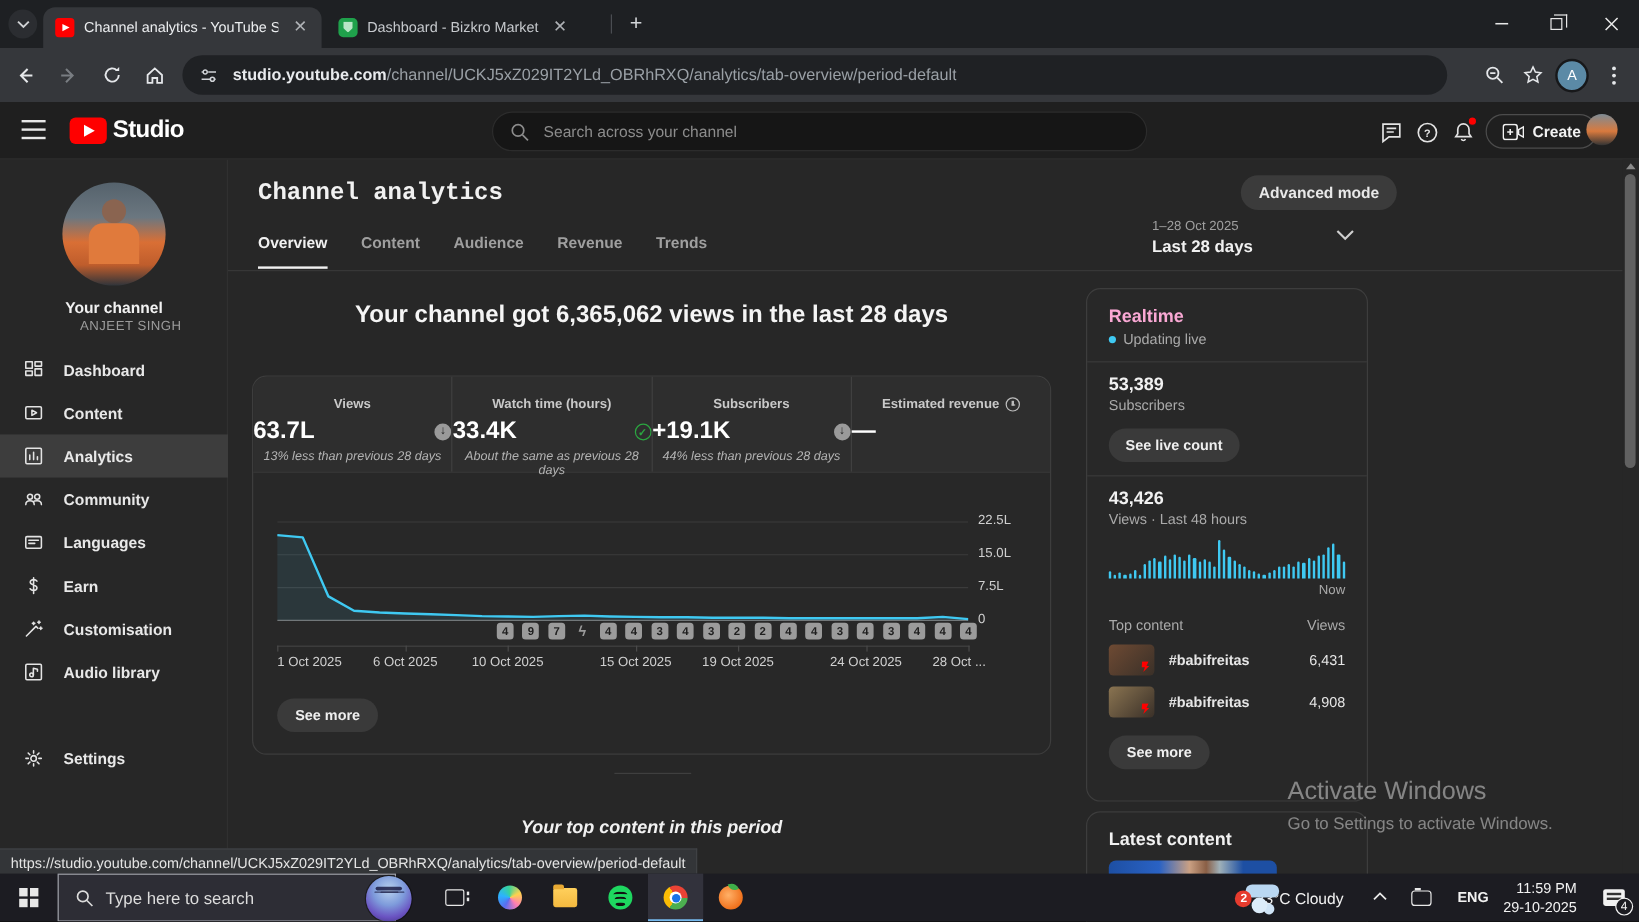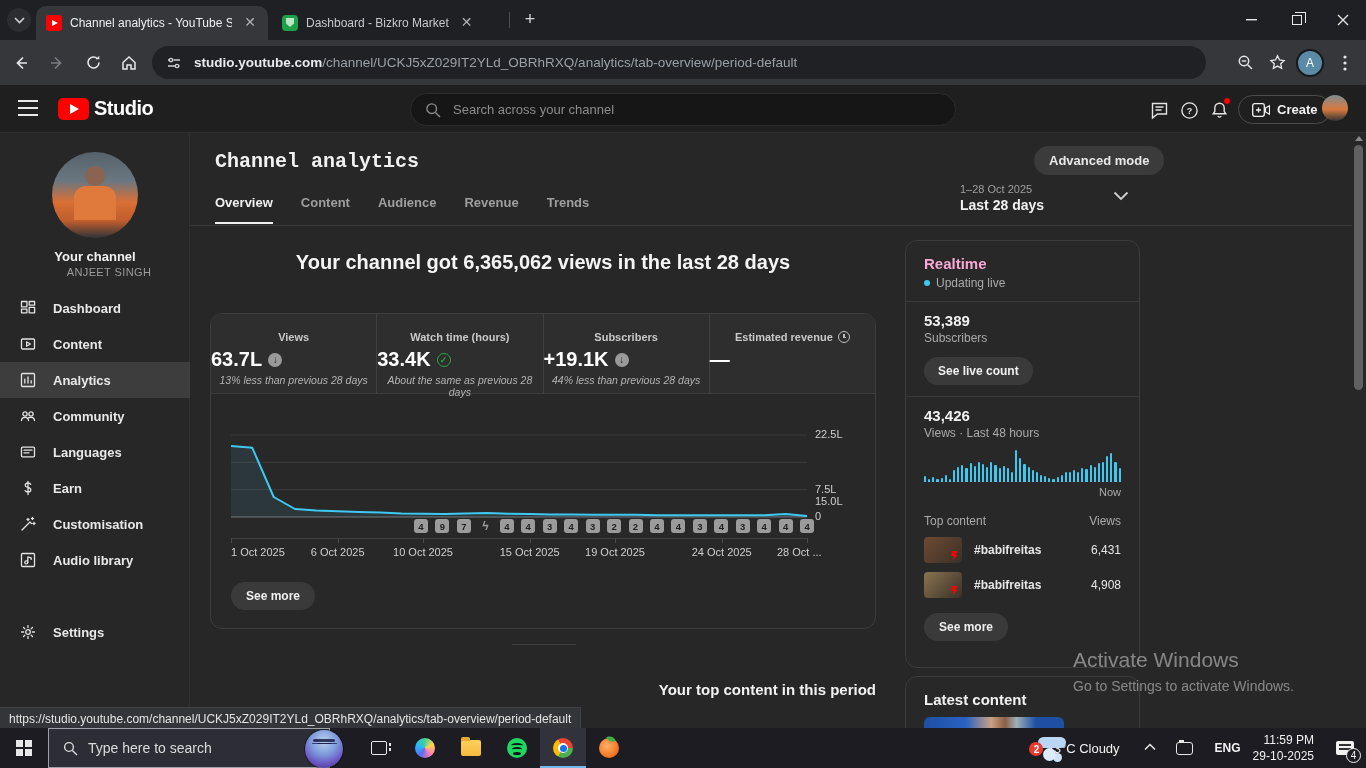--- a/index.html
+++ b/index.html
@@ -81,40 +81,40 @@
   .period .pl { font-size:14px; font-weight:bold; color:#f1f1f1; margin-top:2px; }
   .period-chev { position:absolute; left:923px; top:58px; color:#cfcfcf; }
   .headline { position:absolute; left:20px; top:118px; width:666px; text-align:center; font-size:20px; font-weight:bold; color:#f5f5f5; }
 
   
   .an-card { position:absolute; left:20px; top:180px; width:666px; height:316px; border:1px solid #3d3d3d; border-radius:12px; background:#282828; }
   .metrics { position:absolute; left:0; top:0; width:100%; height:80px; background:#2e2e2e; border-bottom:1px solid #3d3d3d; border-radius:11px 11px 0 0; display:flex; }
   .metric { flex:1; text-align:center; padding-top:13px; position:relative; }
   .metric + .metric { border-left:1px solid #404040; }
   .m-label { font-size:11px; font-weight:bold; color:#c9c9c9; display:inline-flex; align-items:center; gap:5px; }
-  .m-value { margin-top:3px; font-size:20px; font-weight:bold; color:#fff; display:flex; align-items:center; justify-content:flex-start; gap:6px; }
+  .m-value { margin-top:3px; font-size:20px; font-weight:bold; color:#fff; display:flex; align-items:center; justify-content:space-between; gap:6px; }
   .m-note { margin-top:3px; font-size:10.5px; font-style:italic; color:#b3b3b3; }
   .tr-down { width:14px; height:14px; border-radius:50%; background:#9a9a9a; color:#222; font-size:10px; font-weight:bold; display:flex; align-items:center; justify-content:center; }
   .tr-same { width:14px; height:14px; border-radius:50%; border:1.5px solid #2ba640; color:#2ba640; font-size:9px; display:flex; align-items:center; justify-content:center; }
   .m-clock { width:12px; height:12px; border:1.2px solid #bdbdbd; border-radius:50%; position:relative; display:inline-block; }
   .m-clock:before { content:""; position:absolute; left:4.6px; top:2px; width:1.2px; height:3.5px; background:#bdbdbd; }
   .m-clock:after { content:""; position:absolute; left:4.6px; top:4.6px; width:3px; height:1.2px; background:#bdbdbd; }
 
   .chart-plot { position:absolute; left:20px; top:116px; width:576px; height:88px; }
   .y-label { position:absolute; left:604px; font-size:11px; color:#cfcfcf; }
   .x-axis { position:absolute; left:20px; top:224px; width:577px; height:1px; background:#424242; }
   .x-tick { position:absolute; top:224px; width:1px; height:5px; background:#4a4a4a; }
   .x-label { position:absolute; top:232px; font-size:11px; color:#cfcfcf; white-space:nowrap; }
   .markers { position:absolute; left:20px; top:205px; width:576px; height:14px; }
   .mk { position:absolute; top:0; width:14px; height:14px; background:#9b9b9b; border-radius:3px; color:#1f1f1f; font-size:9.5px; font-weight:bold; display:flex; align-items:center; justify-content:center; }
   .mk.icon { background:transparent; color:#9b9b9b; font-size:12px; }
   .card-seemore { position:absolute; left:20px; top:268px; height:28px; padding:0 15px; background:#3a3a3a; border-radius:14px; color:#efefef; font-size:12px; font-weight:bold; display:flex; align-items:center; }
 
   .mid-divider { position:absolute; left:322px; top:511px; width:64px; height:1px; background:#3f3f3f; }
-  .top-content-h { position:absolute; left:20px; top:548px; width:666px; text-align:right; font-size:15px; font-weight:bold; color:#f1f1f1; }
+  .top-content-h { position:absolute; left:20px; top:548px; width:666px; text-align:center; font-size:15px; font-weight:bold; color:#f1f1f1;font-style:italic; }
 
   
   .rt-card { position:absolute; left:715px; top:107px; width:235px; height:428px; border:1px solid #3d3d3d; border-radius:12px; background:#282828; padding:14px 18px; }
   .rt-title { font-size:15px; font-weight:bold; color:#f9a8d4; }
   .rt-live { display:flex; align-items:center; gap:6px; margin-top:4px; font-size:12px; color:#aaa; }
   .rt-live i { width:6px; height:6px; border-radius:50%; background:#3fc9f2; }
   .rt-hr { height:1px; background:#3a3a3a; margin:11px -18px 10px; }
   .rt-big { font-size:15px; font-weight:bold; color:#f1f1f1; }
   .rt-sub { font-size:12px; color:#aaa; margin-top:2px; }
   .rt-btn { display:inline-flex; align-items:center; height:28px; padding:0 14px; background:#3a3a3a; border-radius:14px; color:#efefef; font-size:12px; font-weight:bold; margin-top:12px; }
@@ -472,21 +472,21 @@
               <line x1="0" y1="5.0" x2="576" y2="5.0" stroke="rgba(255,255,255,0.09)" stroke-width="1"></line>
               <line x1="0" y1="32.3" x2="576" y2="32.3" stroke="rgba(255,255,255,0.09)" stroke-width="1"></line>
               <line x1="0" y1="59.7" x2="576" y2="59.7" stroke="rgba(255,255,255,0.09)" stroke-width="1"></line>
               <line x1="0" y1="87" x2="576" y2="87" stroke="rgba(255,255,255,0.35)" stroke-width="1.2"></line>
               <path d="M0.0,15.9 L21.3,17.8 L42.7,67.0 L64.0,79.0 L85.3,80.4 L106.7,81.2 L128.0,81.9 L149.3,82.6 L170.7,83.4 L192.0,83.7 L213.3,84.1 L234.7,83.4 L256.0,83.0 L277.3,83.7 L298.7,84.1 L320.0,84.4 L341.3,84.4 L362.7,84.8 L384.0,84.8 L405.3,84.8 L426.7,85.2 L448.0,85.2 L469.3,85.2 L490.7,85.2 L512.0,85.2 L533.3,85.2 L554.7,84.1 L576.0,85.9 L576,87 L0,87 Z" fill="rgba(80,195,240,0.10)"></path>
               <polyline points="0.0,15.9 21.3,17.8 42.7,67.0 64.0,79.0 85.3,80.4 106.7,81.2 128.0,81.9 149.3,82.6 170.7,83.4 192.0,83.7 213.3,84.1 234.7,83.4 256.0,83.0 277.3,83.7 298.7,84.1 320.0,84.4 341.3,84.4 362.7,84.8 384.0,84.8 405.3,84.8 426.7,85.2 448.0,85.2 469.3,85.2 490.7,85.2 512.0,85.2 533.3,85.2 554.7,84.1 576.0,85.9" fill="none" stroke="#3fc9f2" stroke-width="2" stroke-linejoin="round"></polyline>
             </svg>
         </div>
         <div id="y-labels">
             <div class="y-label" style="top: 114px;">22.5L</div>
-            <div class="y-label" style="top: 141.333px; margin-top: 40px;">15.0L</div>
+            <div class="y-label" style="top: 141.333px;">15.0L</div>
             <div class="y-label" style="top: 168.667px;">7.5L</div>
             <div class="y-label" style="top: 196px;">0</div>
           </div>
         <div class="x-axis"></div>
         <div id="x-ticks">
             <div class="x-tick" style="left: 20px;"></div>
             <div class="x-label" style="left: 20px;">1 Oct 2025</div>
             <div class="x-tick" style="left: 126.667px;"></div>
             <div class="x-label" style="left: 126.667px; transform: translateX(-50%);">6 Oct 2025</div>
             <div class="x-tick" style="left: 212px;"></div>

